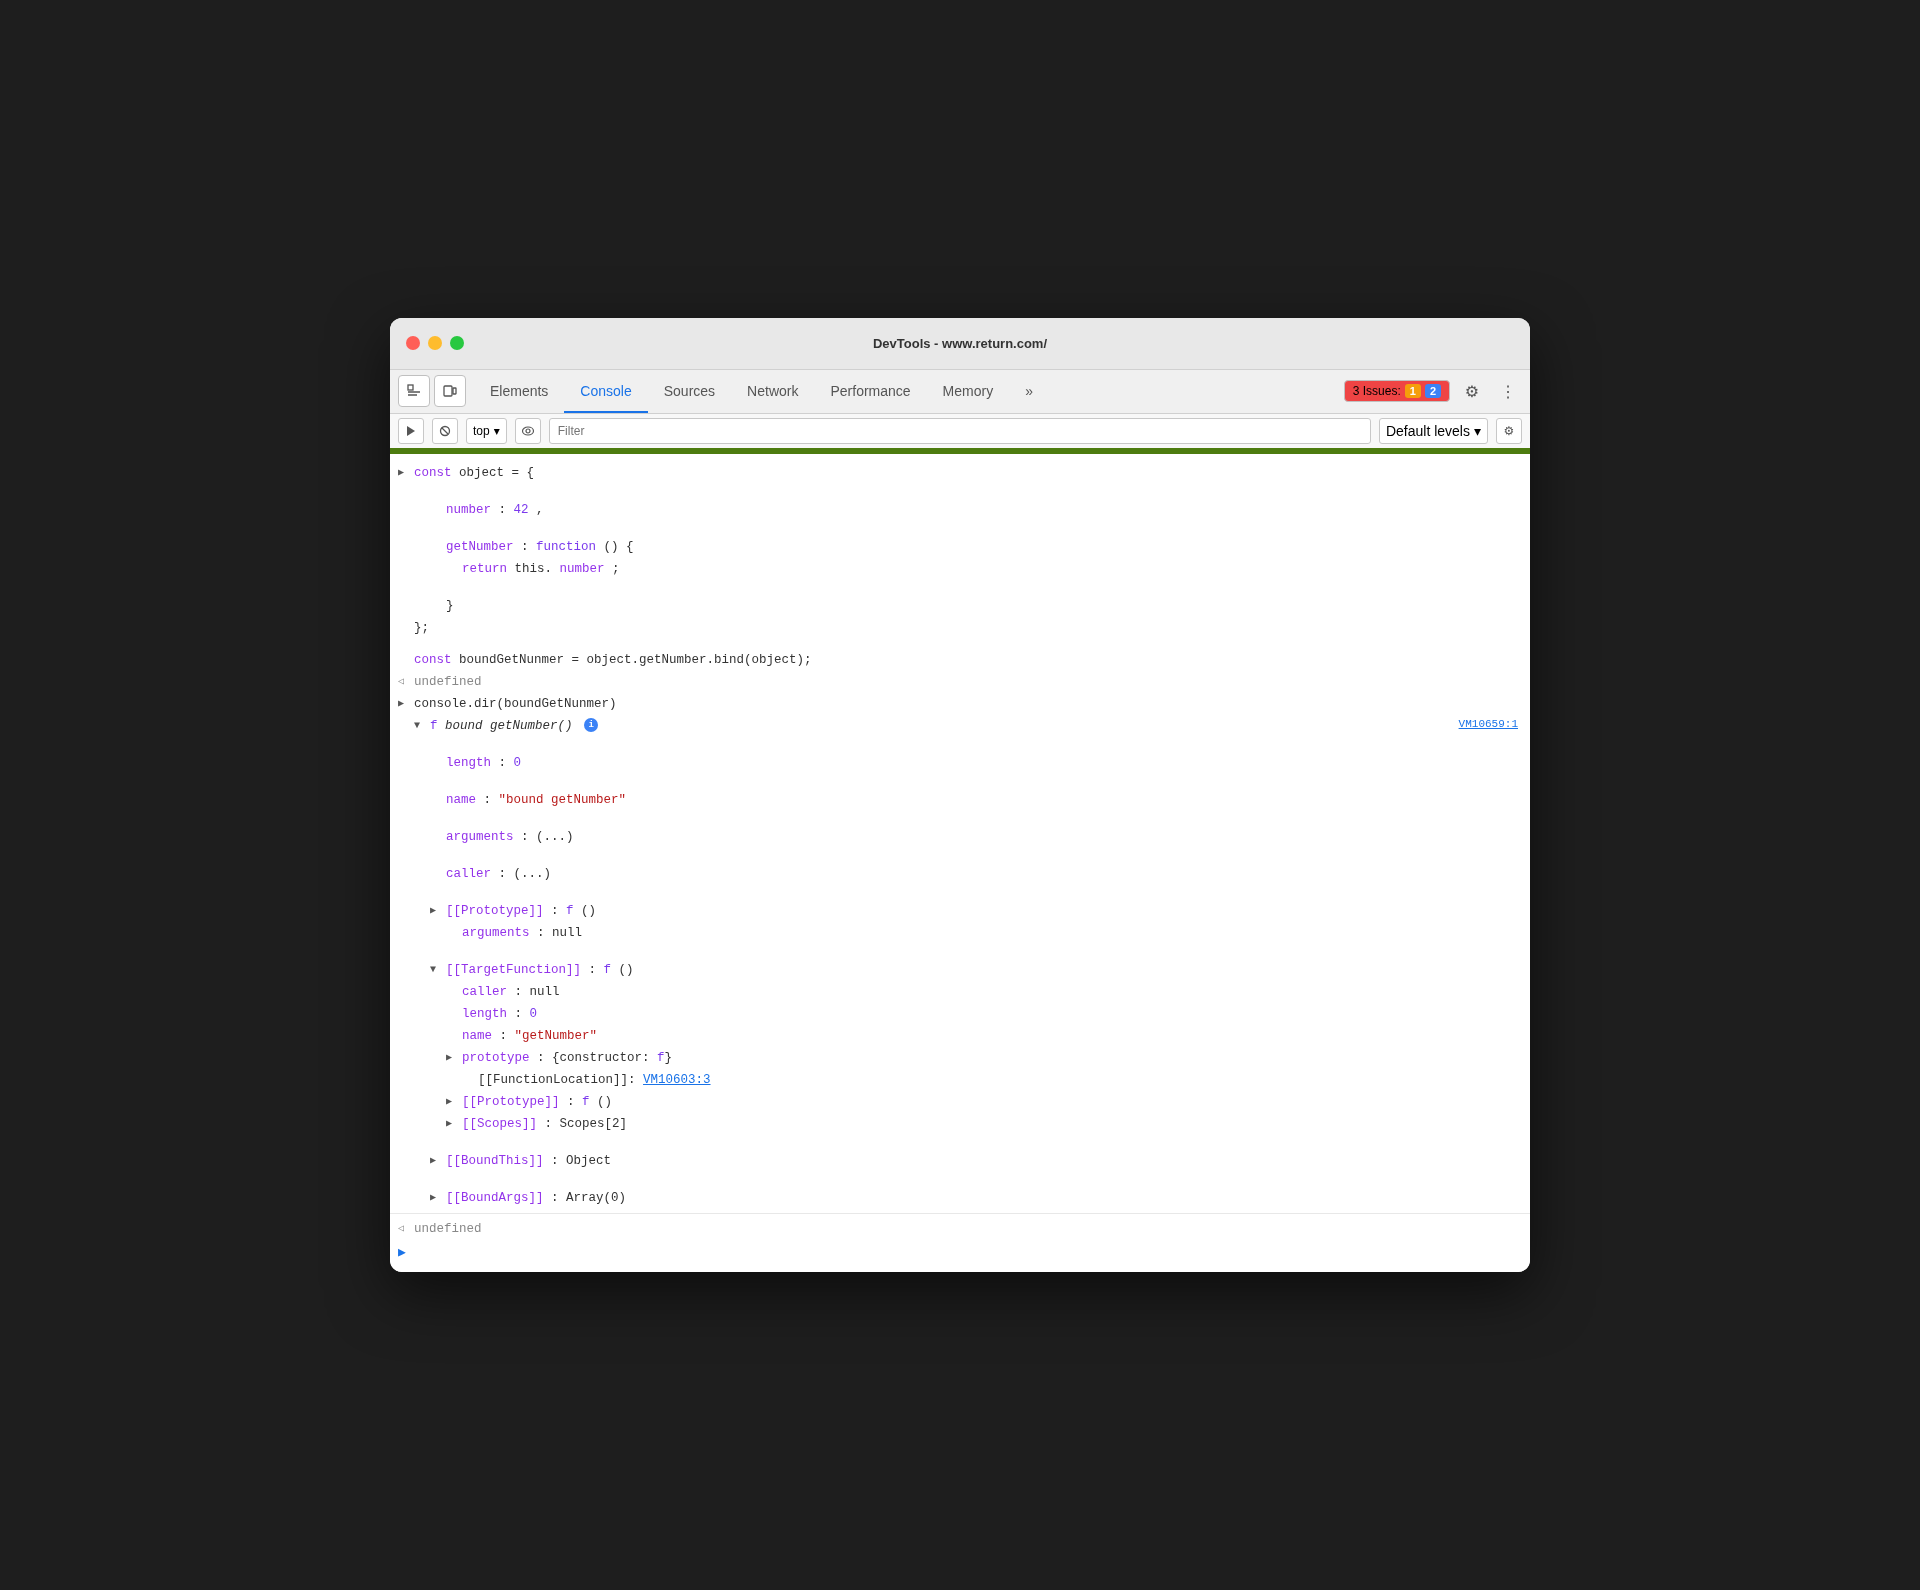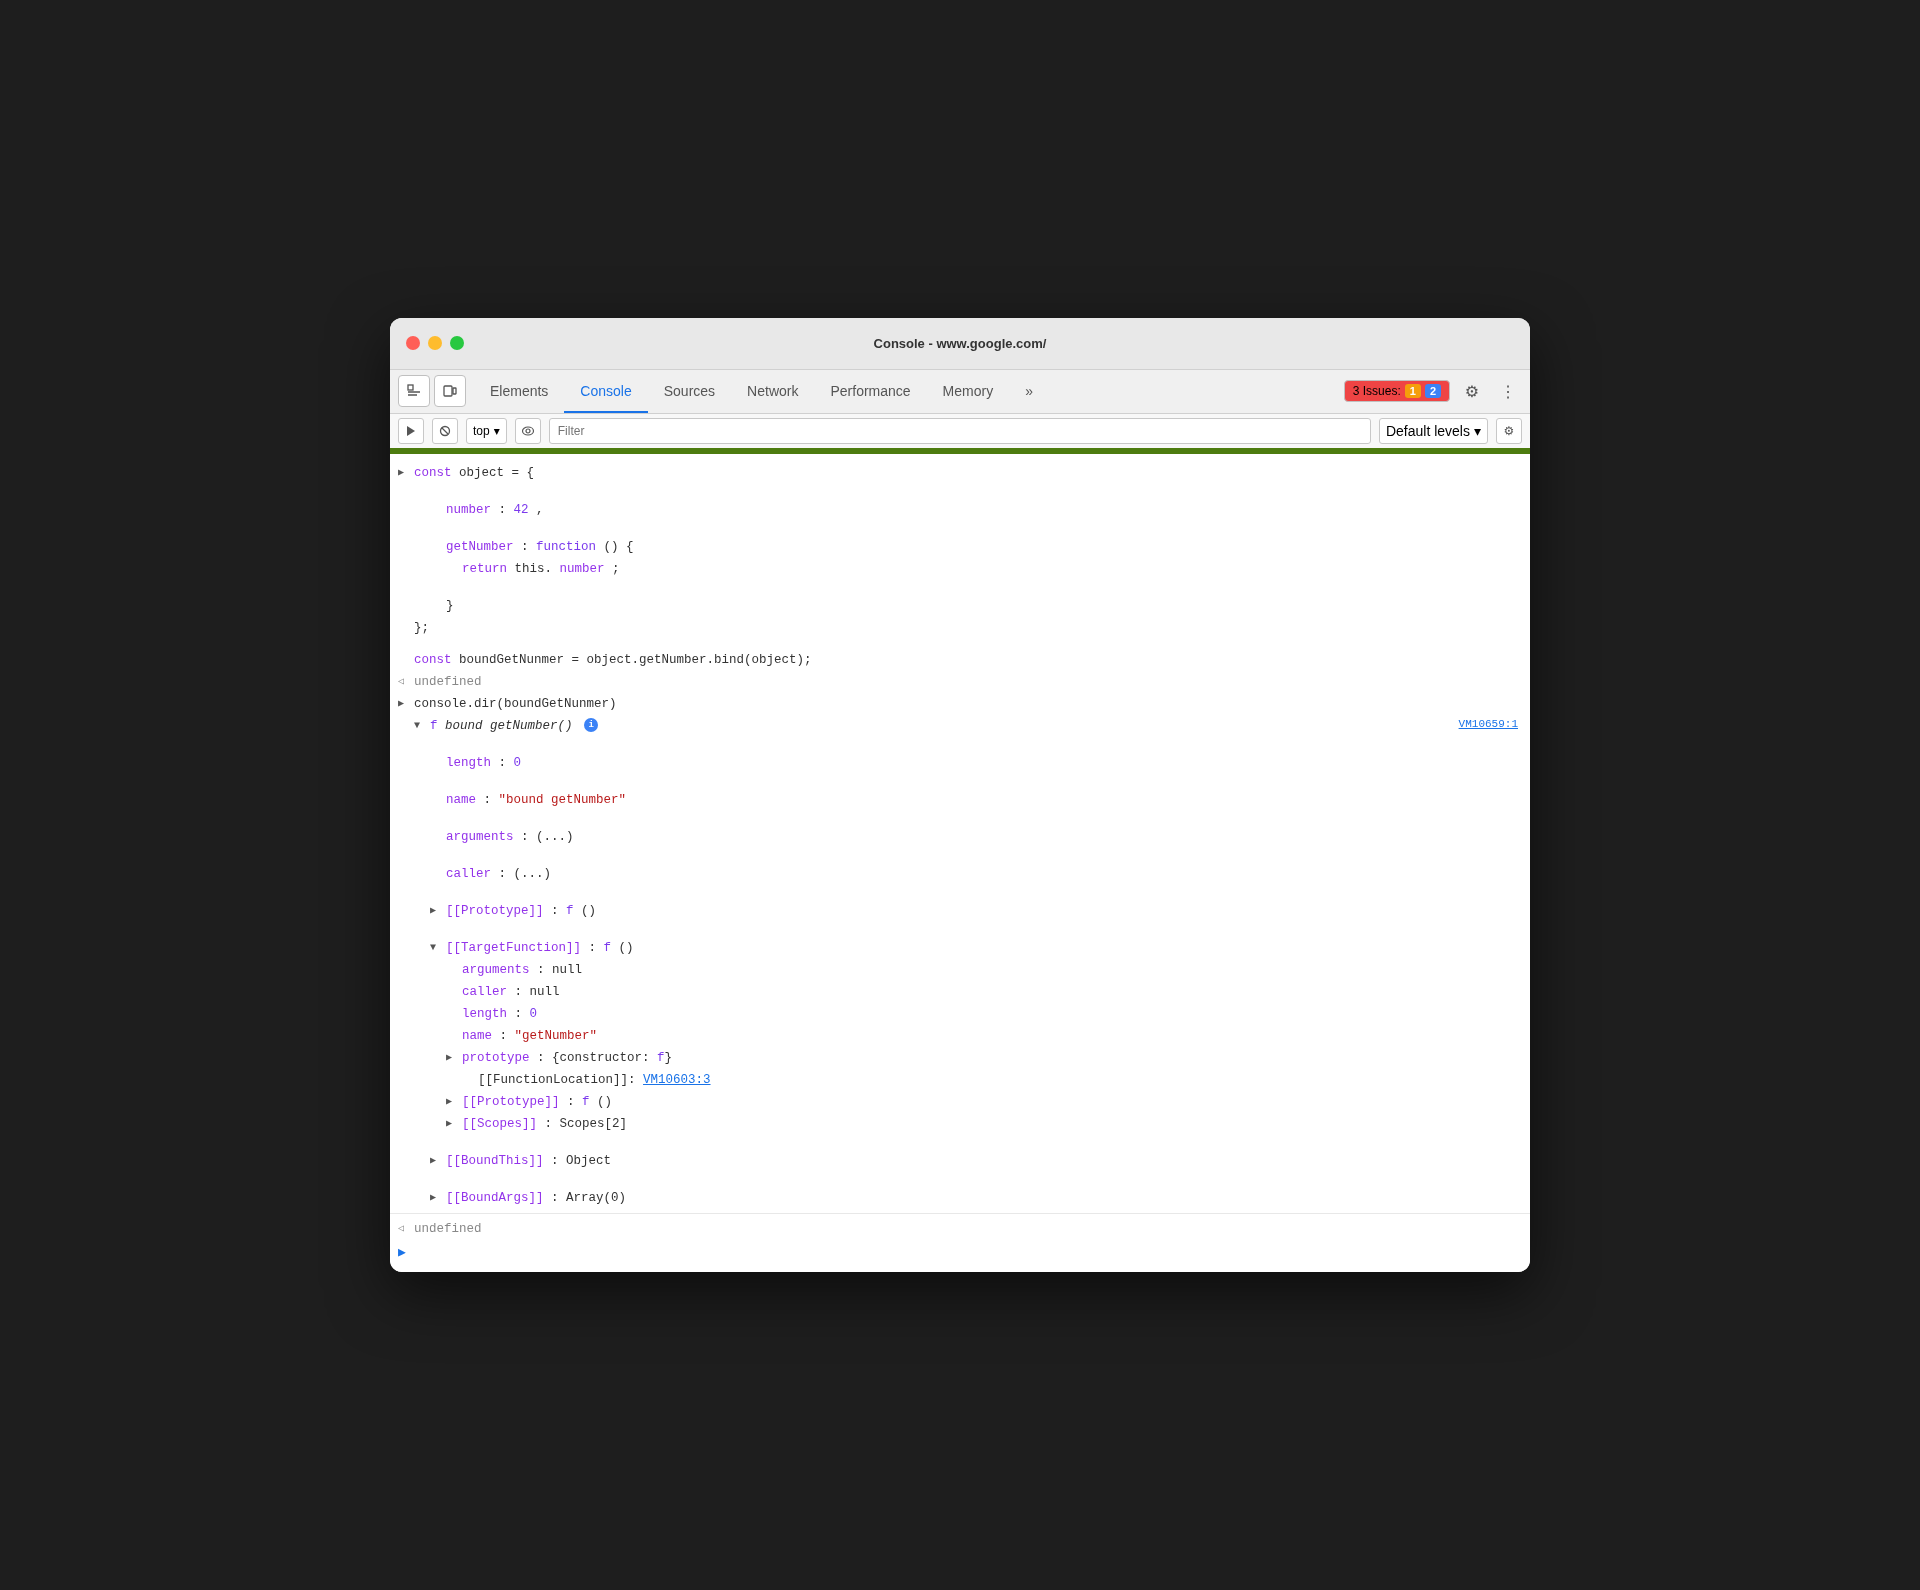--- a/index.html
+++ b/index.html
@@ -294,21 +294,21 @@
 <body>
 
 <div class="window">
 
   <div class="title-bar">
     <div class="traffic-lights">
       <div class="traffic-light tl-red"></div>
       <div class="traffic-light tl-yellow"></div>
       <div class="traffic-light tl-green"></div>
     </div>
-    <span class="title-text">Console - www.google.com/</span>
+    <span class="title-text">DevTools - www.return.com/</span>
   </div>
 
   <div class="nav-bar">
     <div class="nav-icons">
       <div class="nav-icon-btn">
         <svg width="14" height="14" viewBox="0 0 14 14" fill="none">
           <rect x="1" y="1" width="5" height="5" stroke="#555" stroke-width="1.3" fill="none"></rect>
           <line x1="1" y1="8" x2="13" y2="8" stroke="#555" stroke-width="1.3"></line>
           <line x1="1" y1="11" x2="10" y2="11" stroke="#555" stroke-width="1.3"></line>
         </svg>
@@ -492,32 +492,32 @@
       </span>
     </div>
     <div class="console-line indent-2">
       <span class="chevron right"></span>
       <span class="line-content">
         <span class="prop">[[Prototype]]</span>
         <span>: <span class="kw">f</span> ()</span>
       </span>
     </div>
 
+    <div class="console-line indent-3">
+      <span class="chevron empty"></span>
+      <span class="line-content">
+        <span class="prop">arguments</span>
+        <span>: null</span>
+      </span>
+    </div>
     <div class="console-line indent-2">
       <span class="chevron down"></span>
       <span class="line-content">
         <span class="prop">[[TargetFunction]]</span>
         <span>: <span class="kw">f</span> ()</span>
-      </span>
-    </div>
-    <div class="console-line indent-3">
-      <span class="chevron empty"></span>
-      <span class="line-content">
-        <span class="prop">arguments</span>
-        <span>: null</span>
       </span>
     </div>
     <div class="console-line indent-3">
       <span class="chevron empty"></span>
       <span class="line-content">
         <span class="prop">caller</span>
         <span>: null</span>
       </span>
     </div>
     <div class="console-line indent-3">

